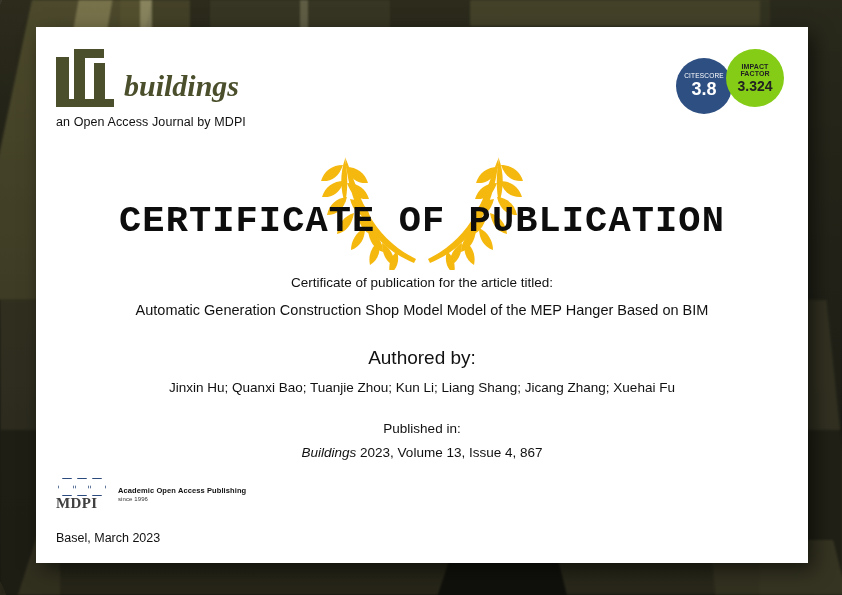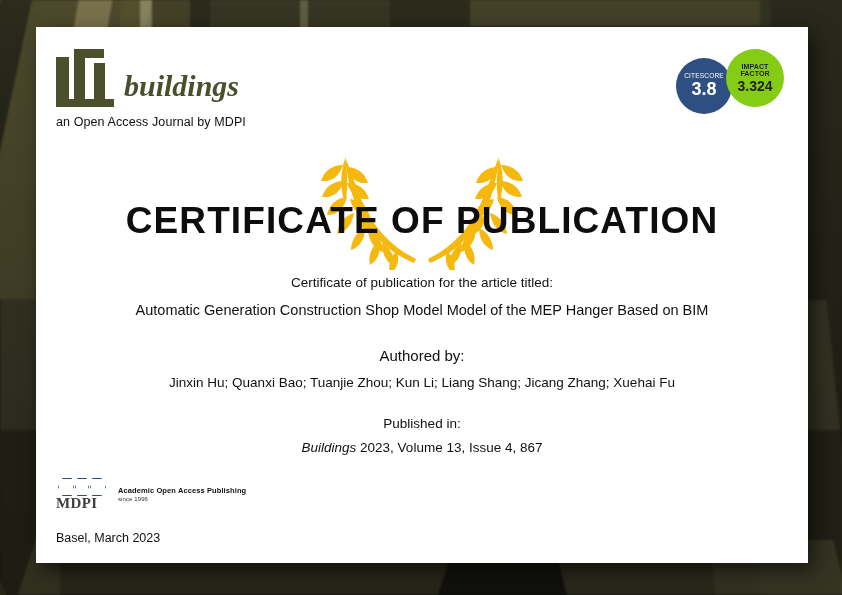--- a/index.html
+++ b/index.html
@@ -157,21 +157,21 @@
     left: 50%;
     top: 0;
     transform: translateX(-50%);
   }
   .cert-title {
     position: absolute;
     left: 0;
     top: 55px;
     width: 100%;
     text-align: center;
-    font-family: Liberation Sans, sans-serif;
+    font-family: Liberation Mono, monospace;
     font-weight: bold;
     font-size: 37px;
     letter-spacing: 1.1px;
     color: #0d0d0d;
   }
 
   
   .body-zone {
     position: absolute;
     left: 0;
@@ -184,21 +184,21 @@
     font-size: 13.5px;
     margin: 0 0 11px 0;
   }
   .article-title {
     font-size: 14.5px;
     margin: 0 0 26px 0;
     padding: 0 60px;
     line-height: 1.35;
   }
   .authored-by {
-    font-size: 15px;
+    font-size: 19px;
     margin: 16px 0 9px 0;
   }
   .authors {
     font-size: 13.5px;
     line-height: 1.45;
     margin: 0 0 24px 0;
     padding: 0 65px;
   }
   .published-in {
     font-size: 13.5px;

